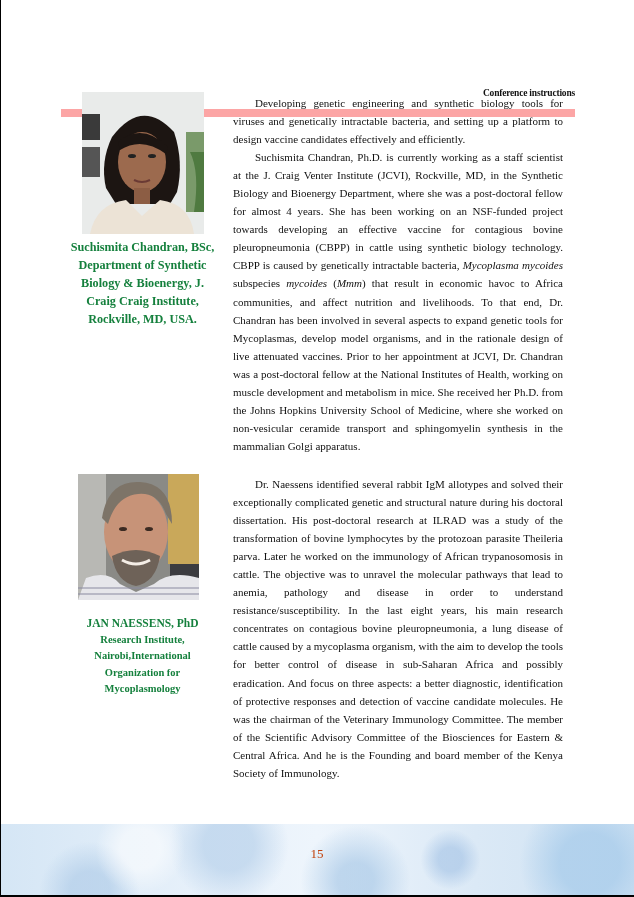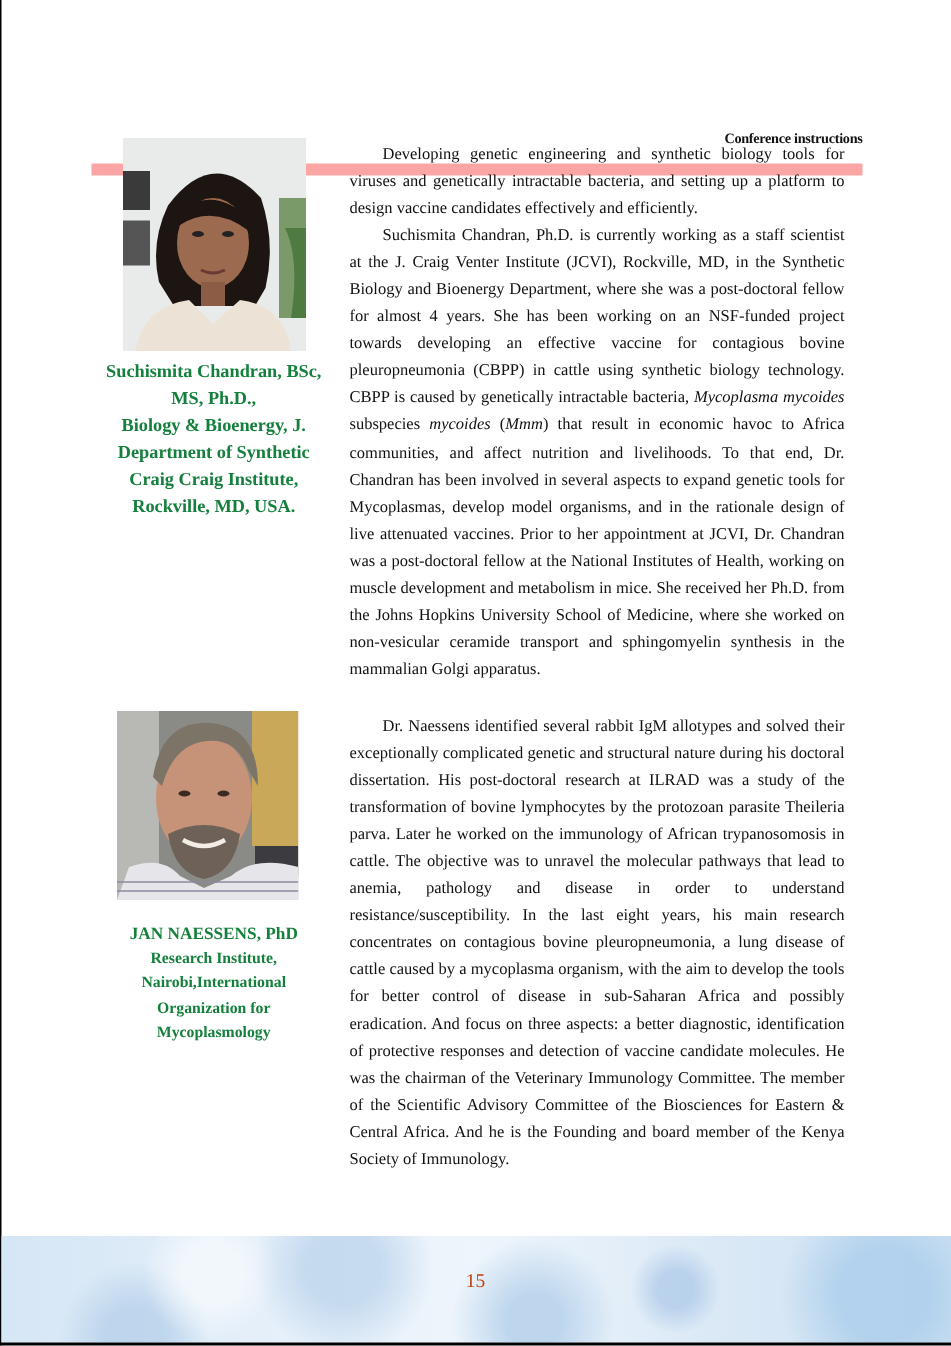--- a/index.html
+++ b/index.html
@@ -82,23 +82,22 @@
     <ellipse cx="50" cy="64" rx="4" ry="2" fill="#222"></ellipse>
     <ellipse cx="70" cy="64" rx="4" ry="2" fill="#222"></ellipse>
     <path d="M52 88 Q60 92 68 88" stroke="#6a3a34" stroke-width="2" fill="none"></path>
     <rect x="52" y="96" width="16" height="16" fill="#8c5d44"></rect>
     <path d="M8 142 Q14 112 44 108 L60 124 L78 108 Q108 112 112 142Z" fill="#ece3d6"></path>
   </svg>
 </div>
 
 <div class="caption caption-1">
   <div>Suchismita Chandran, BSc,</div>
-  <div>MS, Ph.D.,</div>
+  <div>Department of Synthetic</div>
   <div>Biology &amp; Bioenergy, J.</div>
-  <div>Department of Synthetic</div>
   <div>Craig Craig Institute,</div>
   <div>Rockville, MD, USA.</div>
 </div>
 
 <div class="bio bio-1">
   <p>Developing genetic engineering and synthetic biology tools for viruses and genetically intractable bacteria, and setting up a platform to design vaccine candidates effectively and efficiently.</p>
   <p><span>Suchismita Chandran, Ph.D. is currently working as a staff scientist at the J. Craig Venter Institute (JCVI), Rockville, MD, in the Synthetic Biology and Bioenergy Department, where she was a post-doctoral fellow for almost 4 years. She has been working on an NSF-funded project towards developing an effective vaccine for contagious bovine pleuropneumonia (CBPP) in cattle using synthetic biology technology. CBPP is caused by genetically intractable bacteria, </span><i>Mycoplasma mycoides</i><span> subspecies </span><i>mycoides</i><span> (</span><i>Mmm</i><span>) that result in economic havoc to Africa communities, and affect nutrition and livelihoods. To that end, Dr. Chandran has been involved in several aspects to expand genetic tools for Mycoplasmas, develop model organisms, and in the rationale design of live attenuated vaccines.  Prior to her appointment at JCVI, Dr. Chandran was a post-doctoral fellow at the National Institutes of Health, working on muscle development and metabolism in mice. She received her Ph.D. from the Johns Hopkins University School of Medicine, where she worked on non-vesicular ceramide transport and sphingomyelin synthesis in the mammalian Golgi apparatus.</span></p>
 </div>
 
 <div class="photo photo-2">

